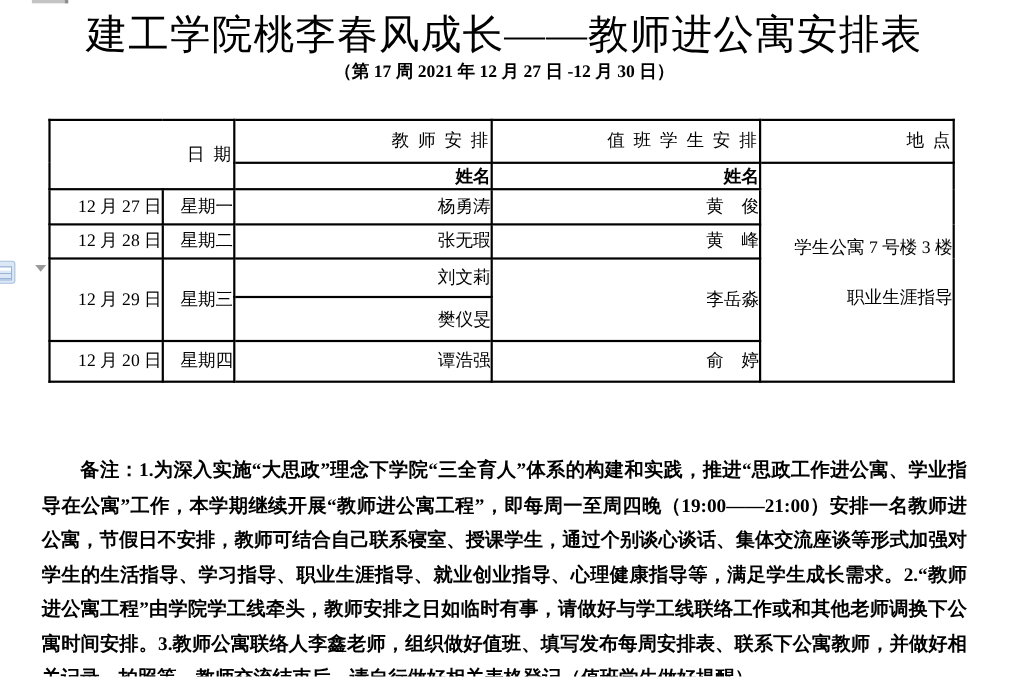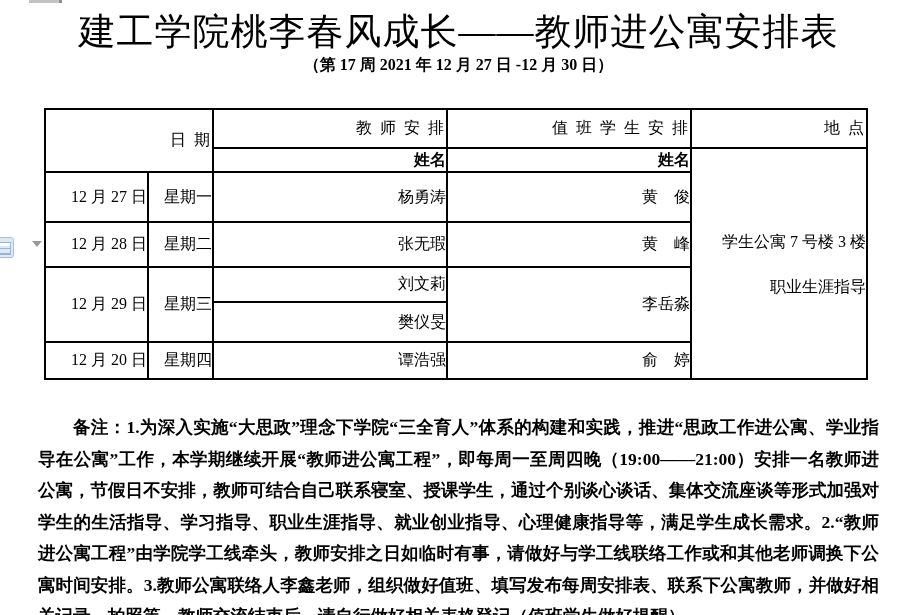--- a/index.html
+++ b/index.html
@@ -88,27 +88,27 @@
     <td class="group-head">地  点</td>
   </tr>
   <tr style="height:24px">
     <td class="name-head">姓名</td>
     <td class="name-head">姓名</td>
     <td rowspan="6" class="loc-cell">
       <div>学生公寓 7 号楼 3 楼</div>
       <div>职业生涯指导</div>
     </td>
   </tr>
-  <tr style="height:50px">
+  <tr style="height:32px">
     <td>12 月 27 日</td>
     <td>星期一</td>
     <td>杨勇涛</td>
     <td>黄　俊</td>
   </tr>
-  <tr style="height:45px">
+  <tr style="height:31px">
     <td>12 月 28 日</td>
     <td>星期二</td>
     <td>张无瑕</td>
     <td>黄　峰</td>
   </tr>
   <tr style="height:35px">
     <td rowspan="2">12 月 29 日</td>
     <td rowspan="2">星期三</td>
     <td>刘文莉</td>
     <td rowspan="2">李岳淼</td>

